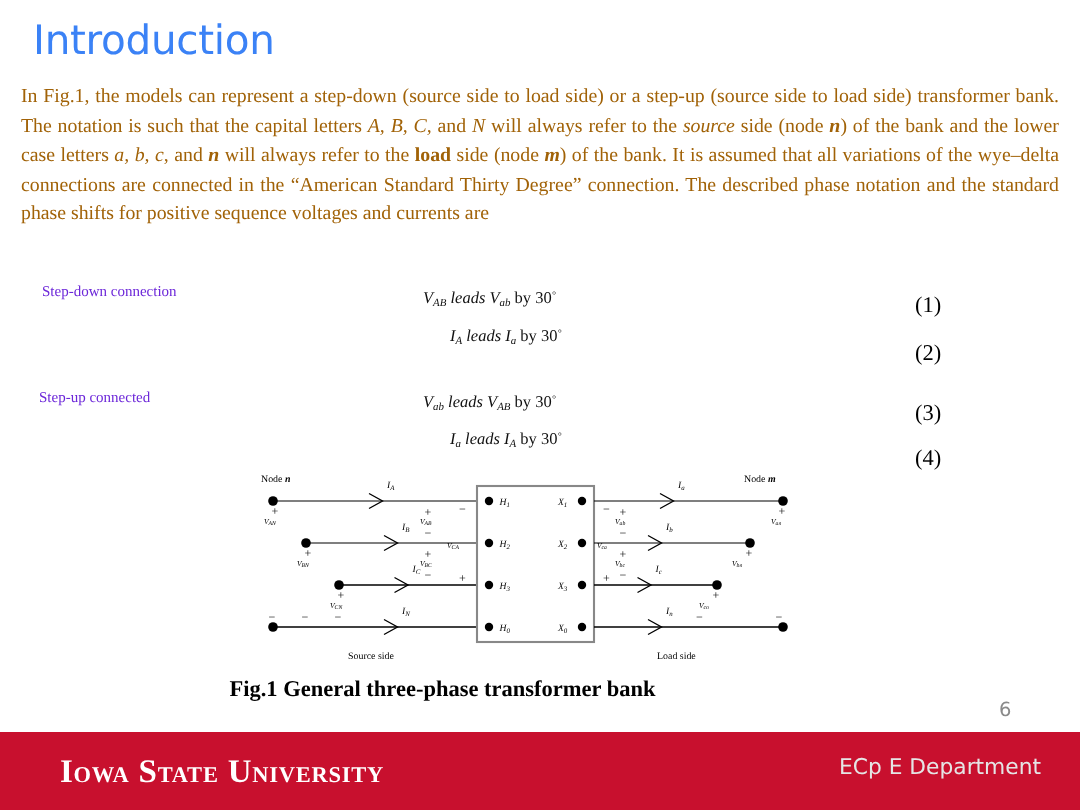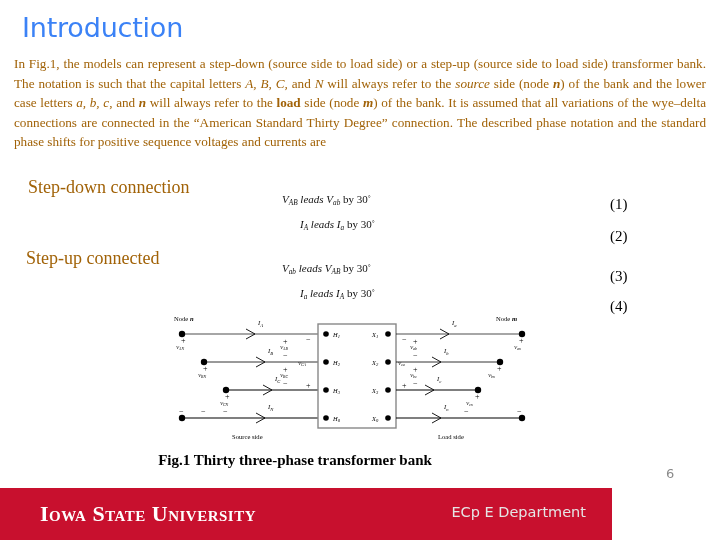--- a/index.html
+++ b/index.html
@@ -47,22 +47,23 @@
     text-align: justify;
     text-justify: inter-word;
   }
   .body-text i { font-style: italic; }
   .body-text b { font-weight: bold; }
 
   
   .conn-label {
     position: absolute;
     font-family: "Liberation Serif", serif;
-    font-size: 18px;
-    color: #a16207;
+    font-size: 10px;
+    color: #6d28d9;
+    margin-top: 12px;
   }
   .conn-stepdown { left: 28px; top: 177px; }
   .conn-stepup   { left: 26px; top: 248px; }
 
   
   .eqn {
     position: absolute;
     font-family: "Liberation Serif", serif;
     font-style: italic;
     font-size: 11px;
@@ -126,21 +127,21 @@
     font-family: "DejaVu Sans", sans-serif;
     font-size: 13px;
     color: #8a8a8a;
   }
 
   
   .footer-bar {
     position: absolute;
     left: 0;
     bottom: 0;
-    width: 612px;
+    width: 720px;
     height: 52px;
     background: #c8102e;
   }
   .isu-logo {
     position: absolute;
     left: 40px;
     top: 12px;
     font-family: "Liberation Serif", serif;
     font-size: 22px;
     font-weight: bold;
@@ -340,21 +341,21 @@
       </g>
 
       <text class="lbl-plain" x="4" y="9">Node <tspan font-style="italic" font-weight="bold">n</tspan></text>
       <text class="lbl-plain" x="326" y="9">Node <tspan font-style="italic" font-weight="bold">m</tspan></text>
       <text class="lbl-plain" x="62" y="127">Source side</text>
       <text class="lbl-plain" x="268" y="127">Load side</text>
     </svg>
   </div>
 
   <div class="fig-caption">
-    <span class="inner">Fig.1 Thirty three-phase transformer bank</span>
+    <span class="inner">Fig.1 General three-phase transformer bank</span>
   </div>
 
   <div class="page-num">6</div>
 
   <div class="footer-bar">
     <div class="isu-logo">Iowa State University</div>
     <div class="dept-label">ECp E Department</div>
   </div>
 
 </div>

